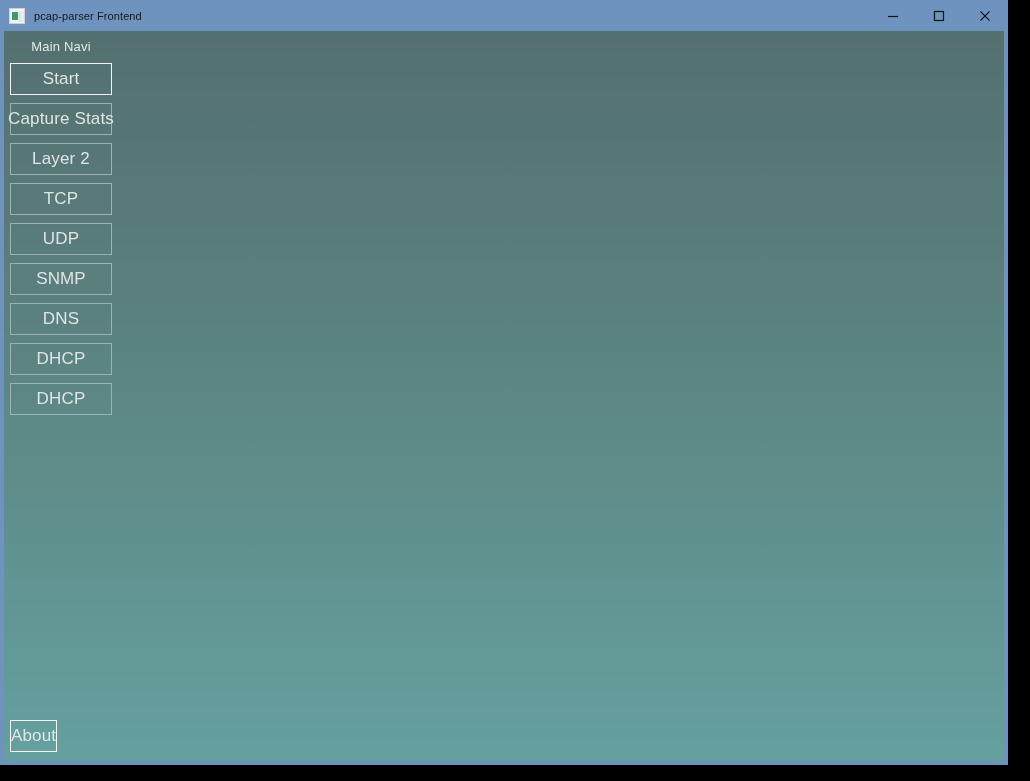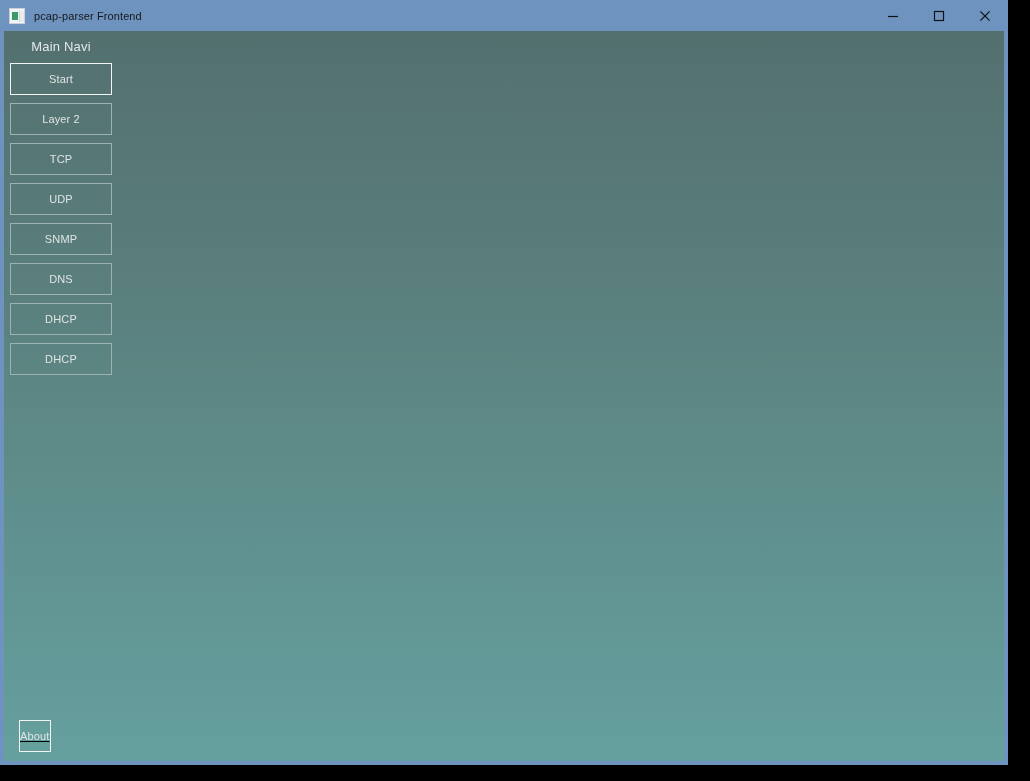--- a/index.html
+++ b/index.html
@@ -140,39 +140,38 @@
     gap: 8px;
     padding: 0 6px;
   }
 
   .nav-btn {
     height: 32px;
     min-height: 32px;
     background: transparent;
     border: 1px solid #9db3b1;
     color: #dfe5e4;
-    font-size: 11px;
+    font-size: 17px;
     font-family: "Liberation Sans", sans-serif;
     letter-spacing: 0.15px;
     display: flex;
     align-items: center;
     justify-content: center;
     cursor: default;
     white-space: nowrap;
     text-align: center;
   }
   .nav-btn.focused {
     border: 1px solid #f2f5f5;
   }
 
   #nav-spacer { flex: 1; }
 
   #nav-footer {
-    padding: 0 6px 9px 15px;
-    text-decoration: underline;
+    padding: 0 6px 9px 6px;
   }
 
   
   #main-panel {
     flex: 1;
     position: relative;
   }
 </style>
 </head>
 <body>
@@ -209,20 +208,21 @@
     </div>
 
     <div id="body-wrap">
       <div id="content-area">
 
         <div id="sidebar">
           <div id="nav-heading">Main Navi</div>
 
           <div id="nav-list">
             <button class="nav-btn focused">Start</button>
+            <button class="nav-btn">Capture Stats</button>
             <button class="nav-btn">Layer 2</button>
             <button class="nav-btn">TCP</button>
             <button class="nav-btn">UDP</button>
             <button class="nav-btn">SNMP</button>
             <button class="nav-btn">DNS</button>
             <button class="nav-btn">DHCP</button>
             <button class="nav-btn">DHCP</button>
           </div>
 
           <div id="nav-spacer"></div>

